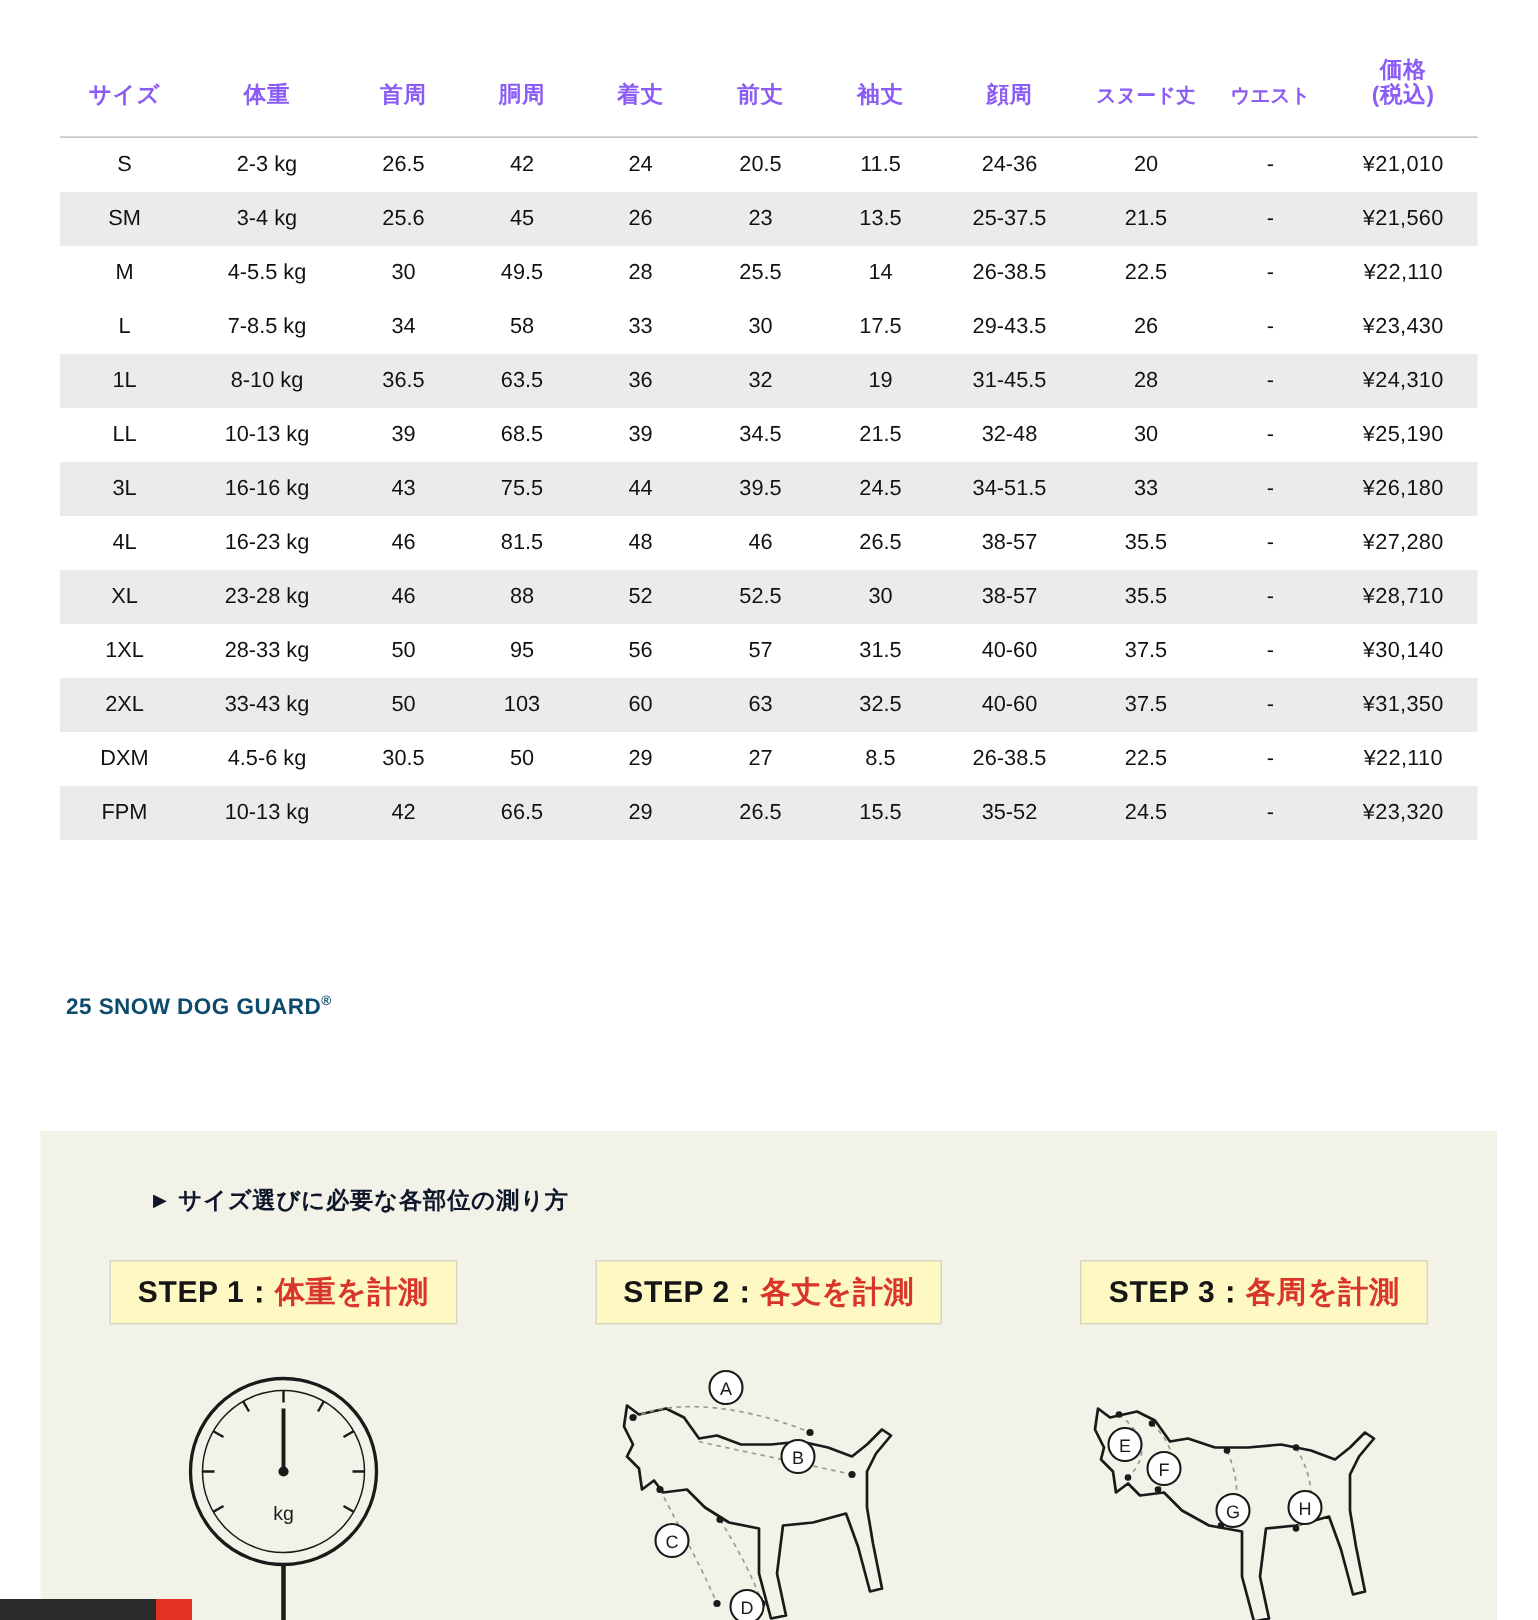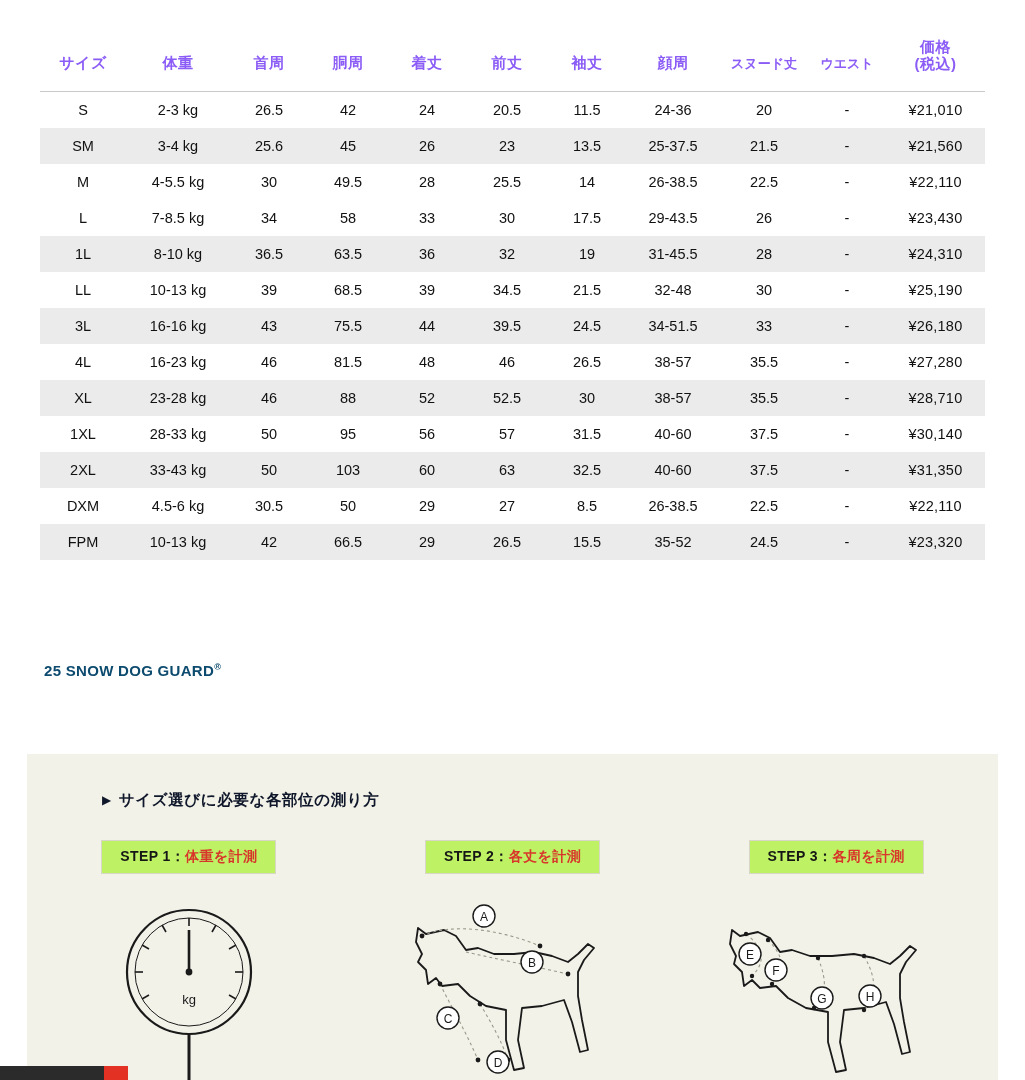--- a/index.html
+++ b/index.html
@@ -132,24 +132,24 @@
     display: flex;
     justify-content: space-around;
   }
   .step-col {
     width: 292px;
     display: flex;
     flex-direction: column;
     align-items: center;
   }
   .step-label {
-    background: #bef264;
+    background: #fef9c3;
     border: 1px solid #d8d6c6;
     padding: 7px 18px;
-    font-size: 14px;
+    font-size: 20px;
     font-weight: bold;
     color: #161616;
     letter-spacing: 0.4px;
     white-space: nowrap;
   }
   .step-label .accent { color: #d8362a; }
   .step-art {
     margin-top: 26px;
     width: 260px;
     height: 190px;

